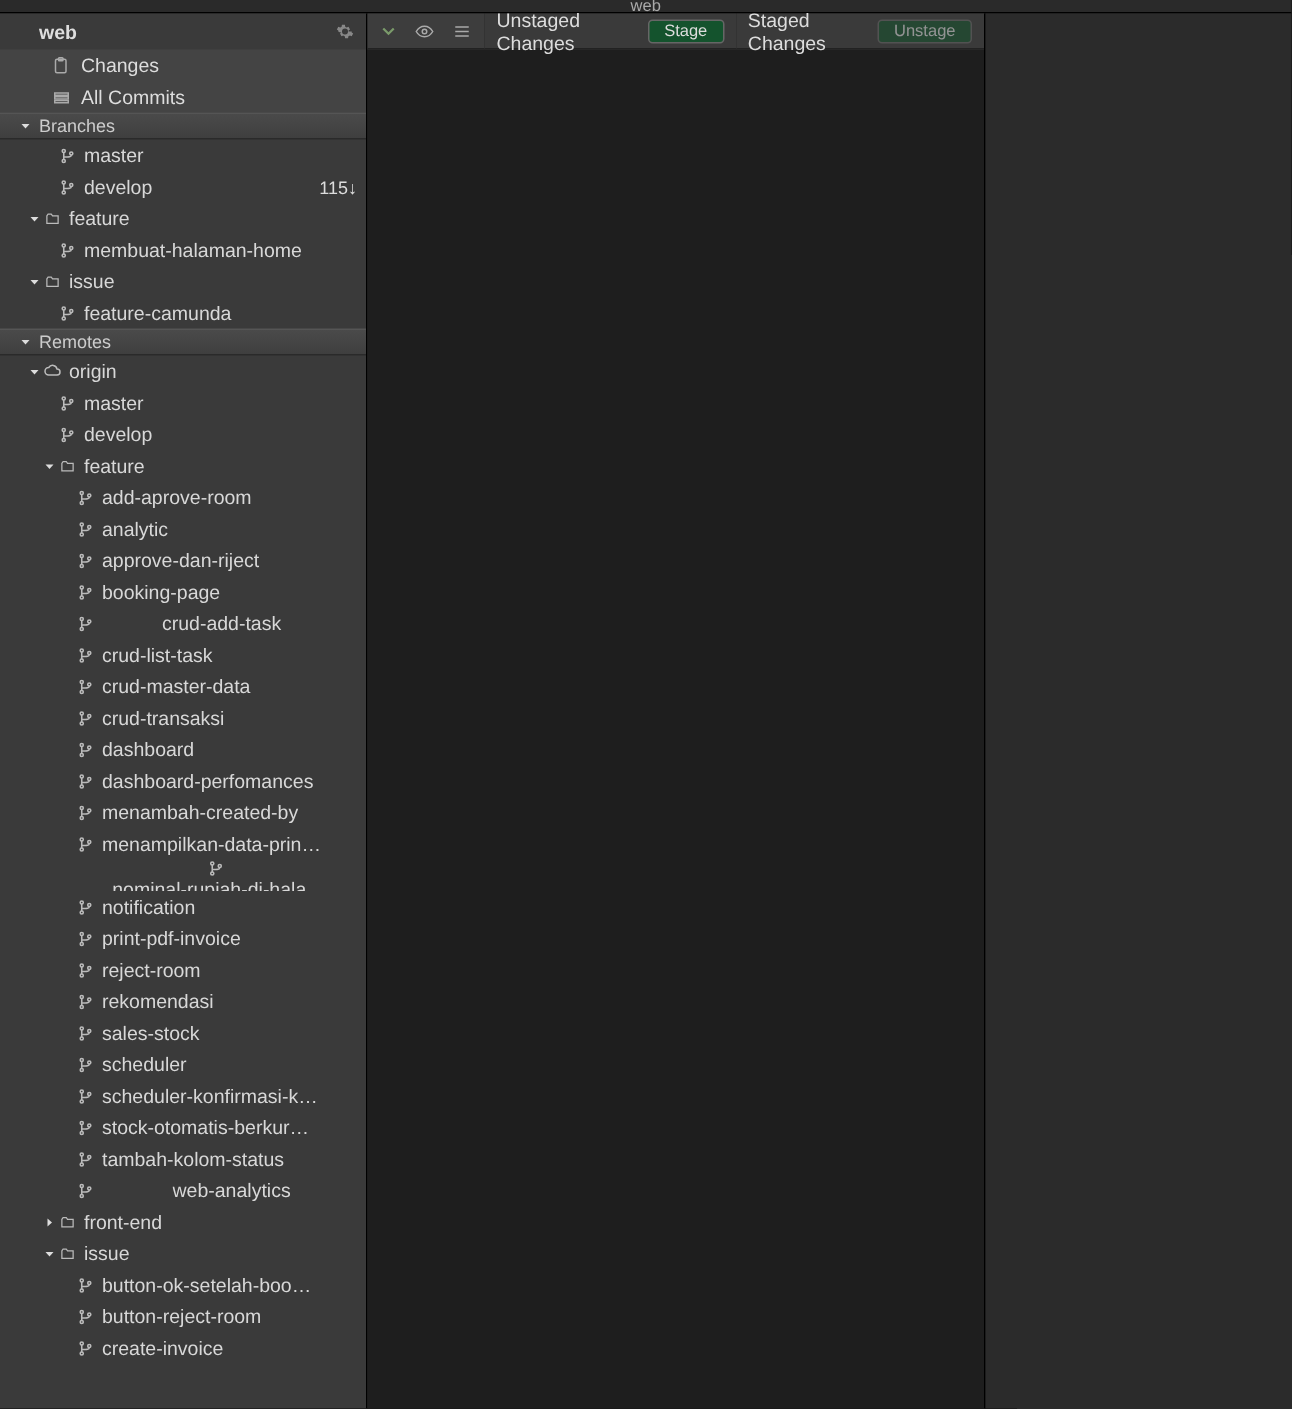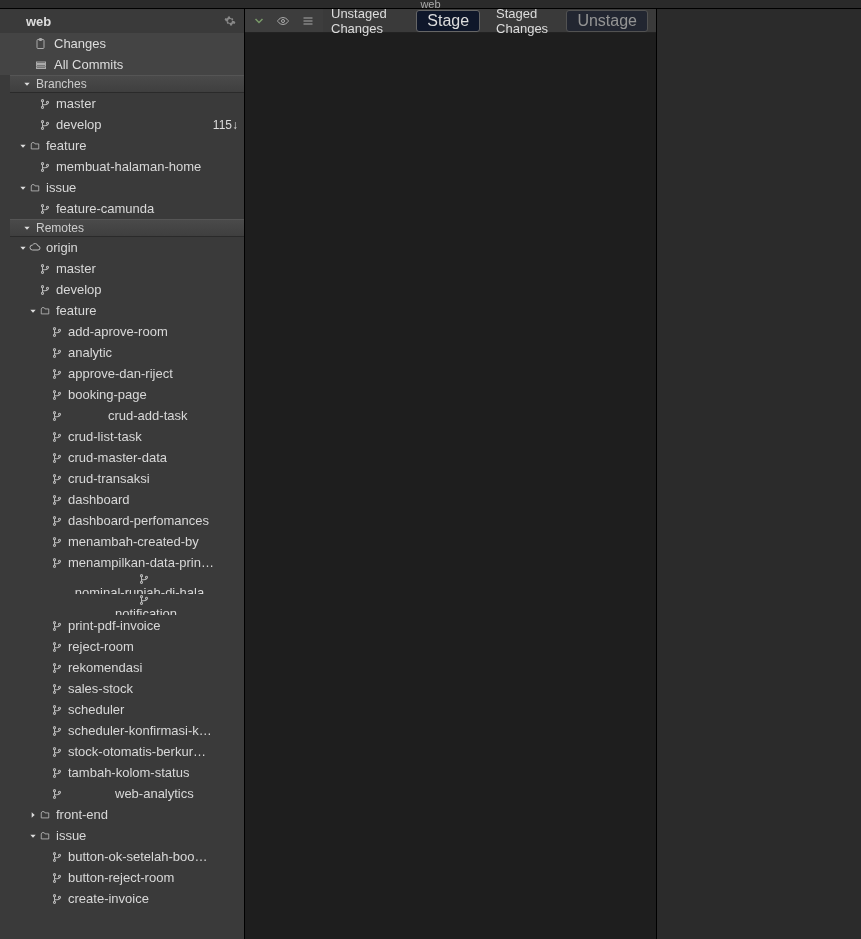--- a/index.html
+++ b/index.html
@@ -68,21 +68,20 @@
   background: linear-gradient(#4a4a4a,#3f3f3f);
   border-top: 1px solid #555;
   border-bottom: 1px solid #2a2a2a;
   padding: 2px 8px 2px 12px;
   display: flex;
   align-items: center;
   gap: 4px;
   color: #ccc;
   font-size: 12px;
   height: 18px;
-  margin-left: 10px;
 }
 .section-header .chev { width: 10px; display:inline-flex; justify-content:center; color:#ddd; }
 .tree { }
 .tree-row {
   display: flex;
   align-items: center;
   height: 21px;
   padding-right: 6px;
   color: #d8d8d8;
   white-space: nowrap;
@@ -128,26 +127,26 @@
   justify-content: space-between;
 }
 .pane-body {
   flex: 1;
   background: #262626;
   min-height: 40px;
 }
 .pane-body.unstaged { }
 .pane-body.staged { flex: 0.25; }
 .btn {
-  background: #0f172a;
+  background: #14532d;
   color: #ddd;
   border: 1px solid #666;
   border-radius: 3px;
   padding: 1px 10px;
-  font-size: 16px;
+  font-size: 11px;
   cursor: pointer;
 }
 .btn.disabled { opacity: 0.55; }
 .rightpane {
   flex: 1;
   background: #2b2b2b;
 }
 svg { display: block; }
 .folder-icon { color: #bbb; }
 </style>
@@ -486,21 +485,21 @@
               <svg width="10" height="12" viewBox="0 0 24 24" fill="none" stroke="currentColor" stroke-width="2.5">
                 <circle cx="6" cy="4" r="2.5"></circle>
                 <circle cx="6" cy="20" r="2.5"></circle>
                 <circle cx="18" cy="8" r="2.5"></circle>
                 <path d="M6 6.5V17.5"></path>
                 <path d="M18 10.5c0 4-6 3-12 3"></path>
               </svg>
             </span>
             <span class="label">nominal-rupiah-di-hala…</span>
           </div>
-          <div class="tree-row" style="padding-left: 50px; flex-direction: column;">
+          <div class="tree-row" style="padding-left: 50px;">
             <span class="icon">
               <svg width="10" height="12" viewBox="0 0 24 24" fill="none" stroke="currentColor" stroke-width="2.5">
                 <circle cx="6" cy="4" r="2.5"></circle>
                 <circle cx="6" cy="20" r="2.5"></circle>
                 <circle cx="18" cy="8" r="2.5"></circle>
                 <path d="M6 6.5V17.5"></path>
                 <path d="M18 10.5c0 4-6 3-12 3"></path>
               </svg>
             </span>
             <span class="label">notification</span>

